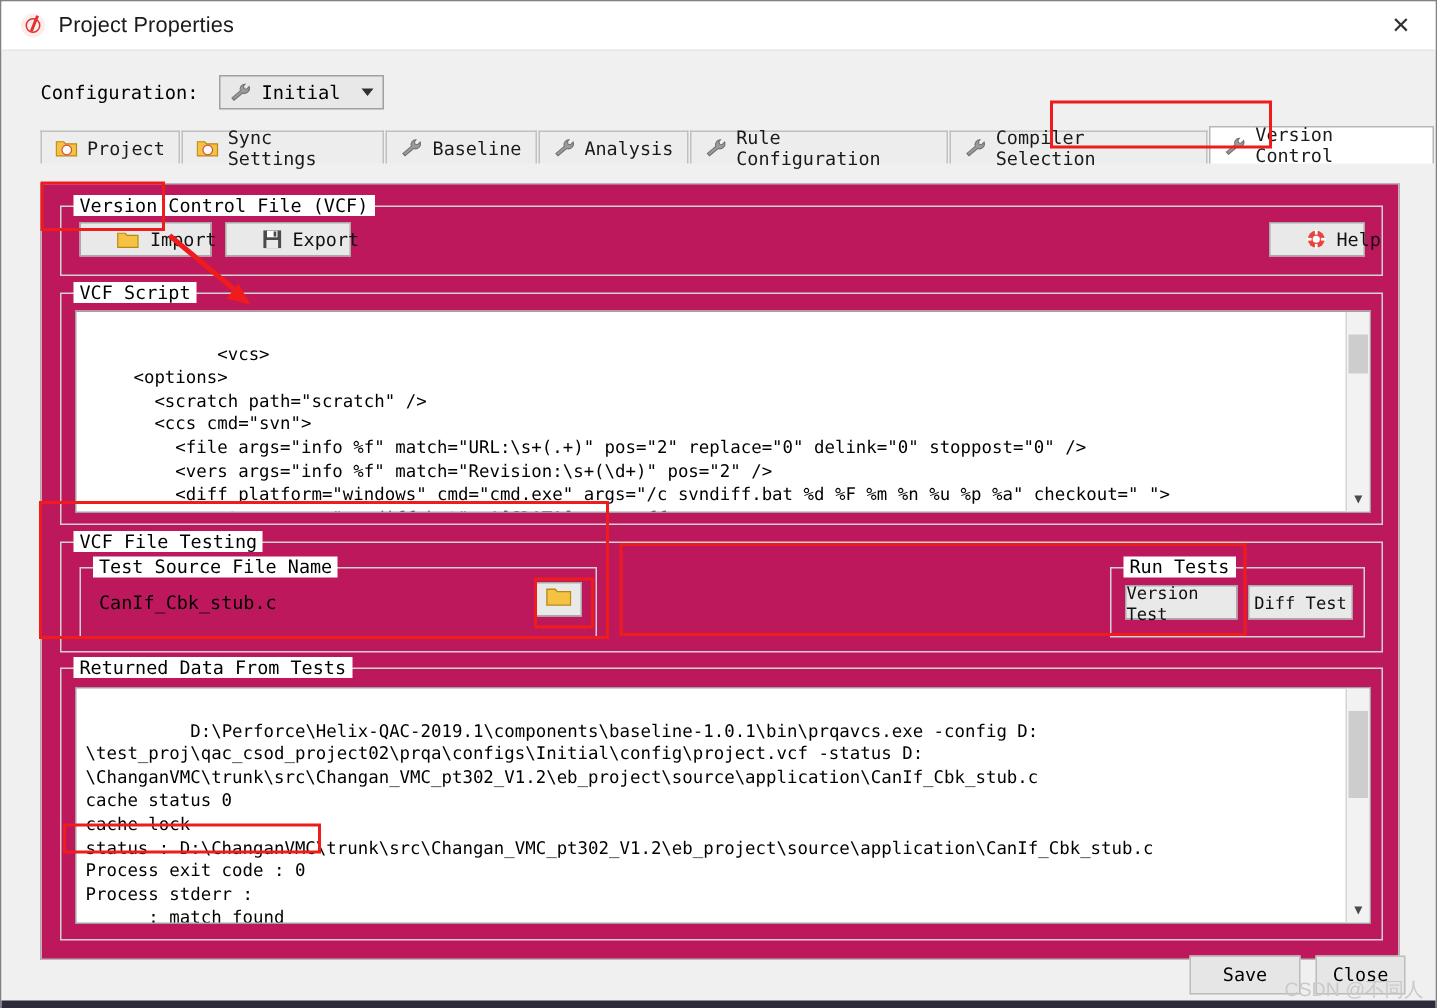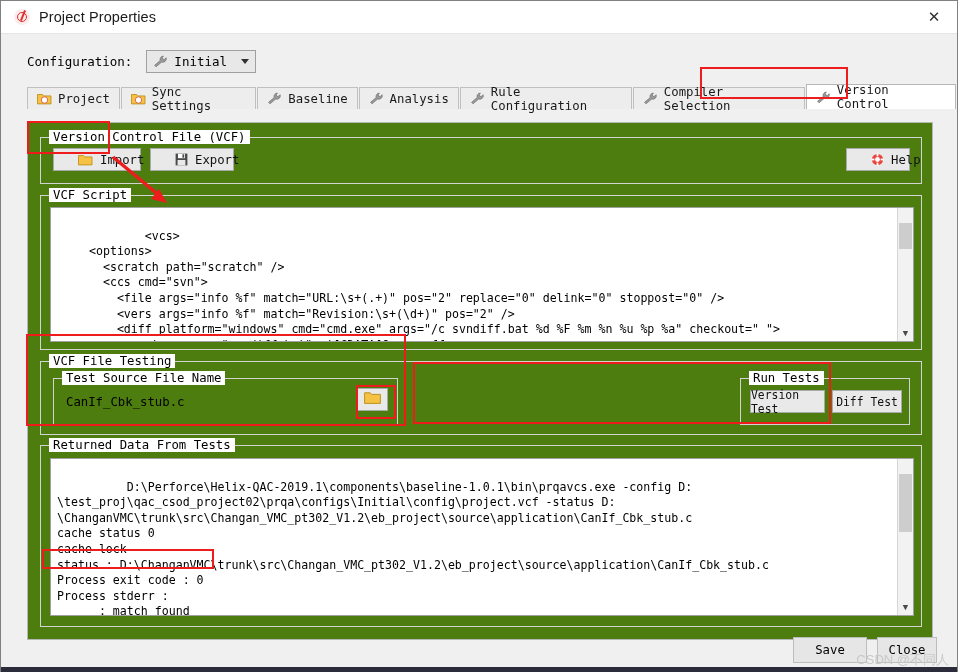--- a/index.html
+++ b/index.html
@@ -136,21 +136,21 @@
   .folder {
     display:inline-block; width:15px; height:12px; position:relative;
   }
   .folder svg { display:block; }
 
   
   .panel {
     position: absolute;
     left: 26px; top: 88px;
     width: 906px; height: 518px;
-    background: #4d7c0f;
+    background: #be185d;
     border: 1px solid #b7b7b7;
     box-sizing: border-box;
   }
 
   .group {
     position: absolute;
     border: 1px solid #d3d3d3;
     box-sizing: border-box;
   }
   .group > .group-title {

